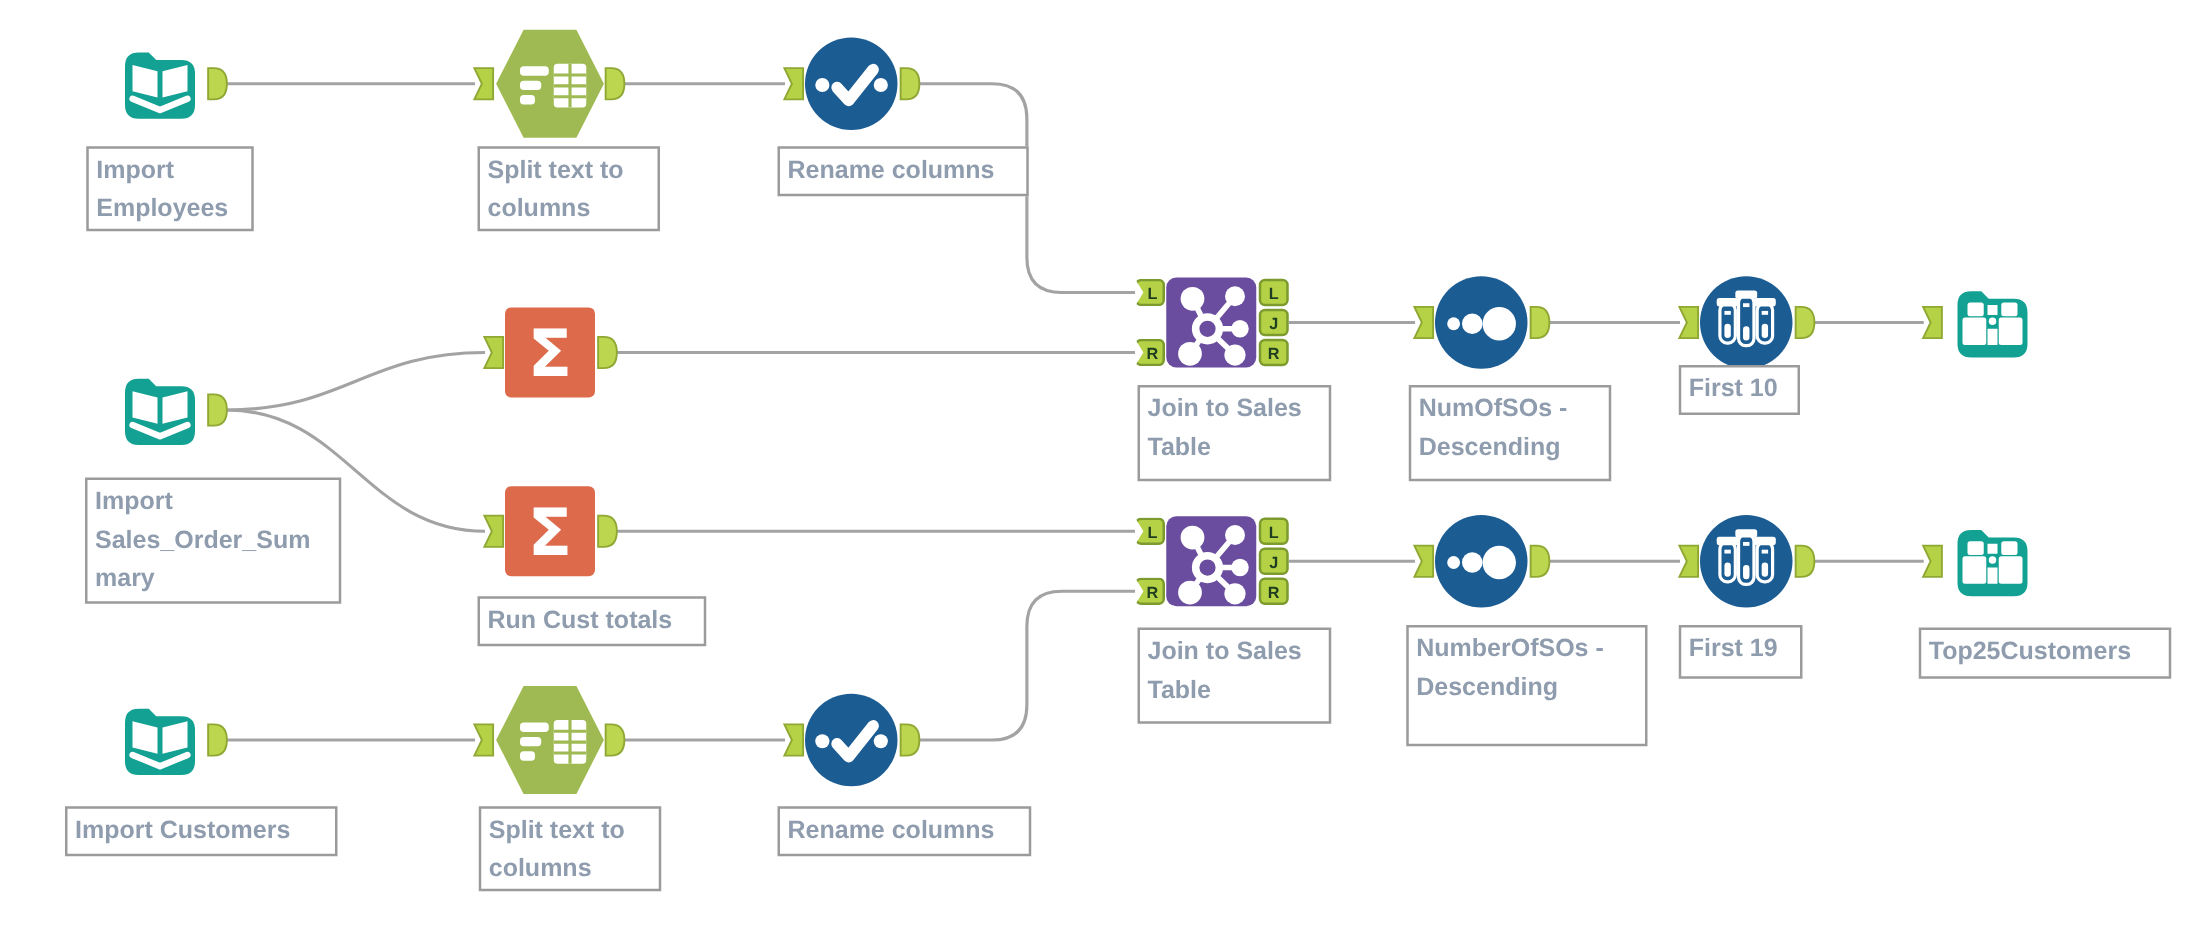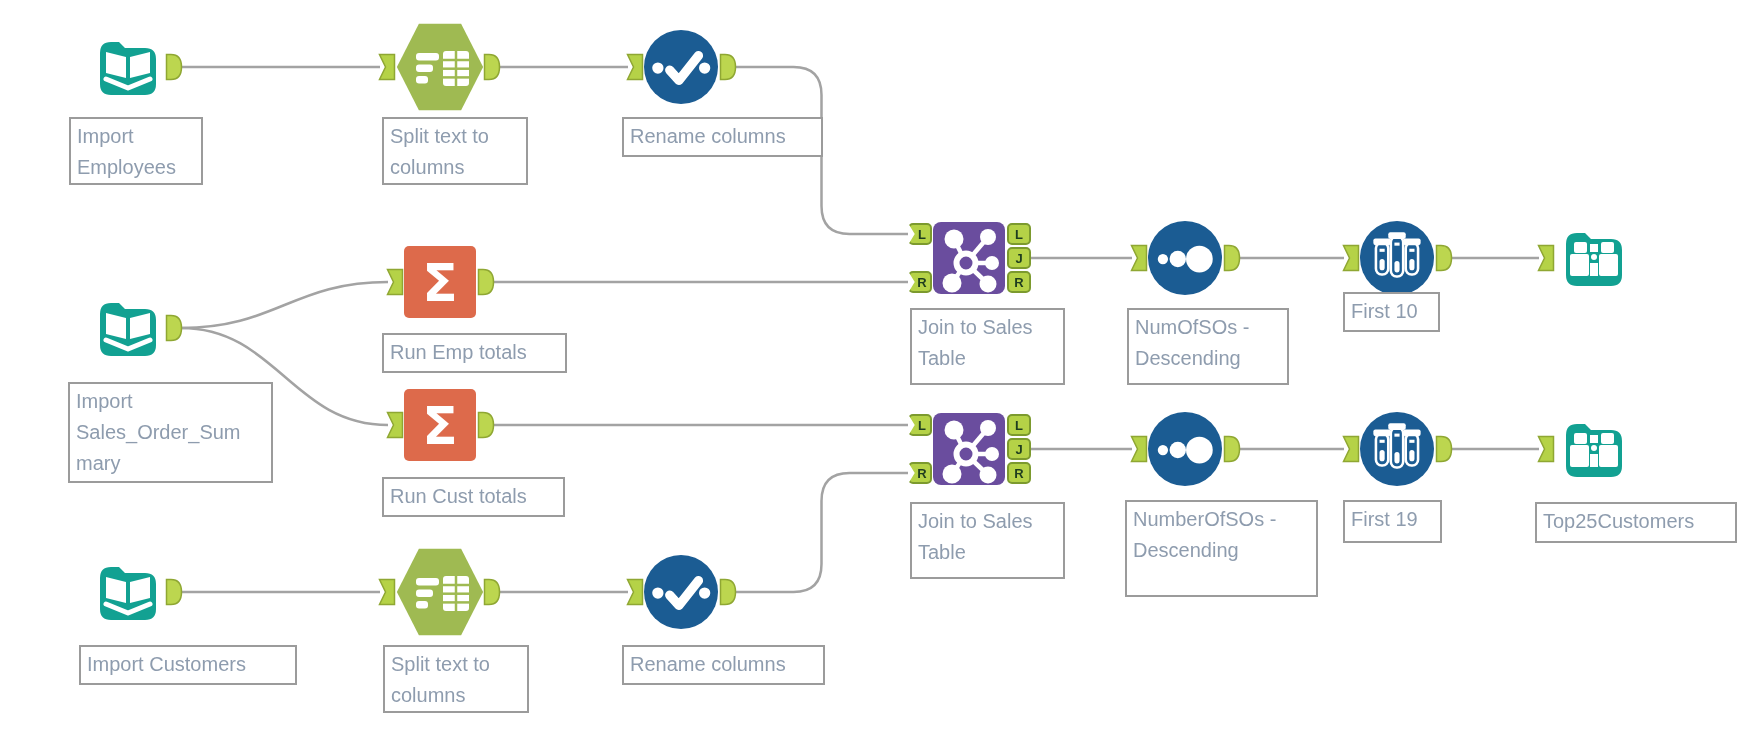--- a/index.html
+++ b/index.html
@@ -20,21 +20,21 @@
   .square.sq-sm{border-radius:5px;}
   .iconsvg{position:absolute;}
   .anchor{position:absolute;width:18px;height:28px;}
   .porttab{position:absolute;width:24px;height:22px;box-sizing:border-box;border-radius:5px;
     background:var(--tab);border:2px solid var(--tab-border);display:flex;align-items:center;
     justify-content:center;font-size:13px;font-weight:bold;color:var(--tab-letter);
     font-family:"Liberation Sans",sans-serif;}
   .porttab.in{clip-path:polygon(0% 0%,100% 0%,100% 100%,0% 100%,28% 50%);padding-left:4px;}
   .annotation{position:absolute;box-sizing:border-box;background:#fff;
     border:2px solid var(--ann-border);color:var(--ann-text);font-size:20px;line-height:31px;
-    font-weight:400;padding:2px 6px;white-space:pre-line;overflow:hidden;
+    font-weight:700;padding:2px 6px;white-space:pre-line;overflow:hidden;
     font-family:"Liberation Sans",sans-serif;}
 </style>
 </head>
 <body>
 
 <div id="canvas">
     <svg id="wires" width="1754" height="744">
       <path d="M181 67 L380 67" fill="none" stroke="#A3A3A3" stroke-width="2.5"></path>
       <path d="M499 67 L628 67" fill="none" stroke="#A3A3A3" stroke-width="2.5"></path>
       <path d="M735 67 H793.5 Q821.5 67 821.5 95 V206 Q821.5 234 849.5 234 H908" fill="none" stroke="#A3A3A3" stroke-width="2.5"></path>
@@ -136,21 +136,20 @@
         <svg width="18" height="28" viewBox="0 0 18 28">
           <path d="M1.5 1.5 H16.5 V26.5 H1.5 L7.5 14 Z" fill="#B5D247" stroke="#8FA733" stroke-width="1.5"></path>
         </svg>
       </div>
       <div class="anchor" style="left: 73px; top: 22px;">
         <svg width="18" height="28" viewBox="0 0 18 28">
           <path d="M1.5 1.5 H6 Q16.5 1.5 16.5 14 Q16.5 26.5 6 26.5 H1.5 Z" fill="#BCD64F" stroke="#8FA733" stroke-width="1.5"></path>
         </svg>
       </div>
     </div>
-    <div class="annotation" style="left: 382px; top: 333px; width: 185px; height: 40px;">Run Emp totals</div>
     <div class="tool" style="left: 404px; top: 389px; width: 72px; height: 72px;">
       <div class="square sq-sm" style="background: rgb(221, 106, 75);"></div>
       <svg class="iconsvg" width="72" height="72" viewBox="0 0 72 72" style="left:0;top:0">
         <text x="36" y="55" text-anchor="middle" font-size="52" font-weight="bold" fill="#fff" font-family="DejaVu Sans, Liberation Sans, sans-serif">Σ</text>
       </svg>
       <div class="anchor" style="left: -18px; top: 22px;">
         <svg width="18" height="28" viewBox="0 0 18 28">
           <path d="M1.5 1.5 H16.5 V26.5 H1.5 L7.5 14 Z" fill="#B5D247" stroke="#8FA733" stroke-width="1.5"></path>
         </svg>
       </div>
@@ -167,21 +166,21 @@
         <path d="M14 21 L34 26 V47 L14 42 Z" fill="#fff"></path>
         <path d="M58 21 L38 26 V47 L58 42 Z" fill="#fff"></path>
         <path d="M14 48 L36 57 L58 48" fill="none" stroke="#fff" stroke-width="5" stroke-linecap="round" stroke-linejoin="round"></path>
       </svg>
       <div class="anchor" style="left: 73px; top: 22px;">
         <svg width="18" height="28" viewBox="0 0 18 28">
           <path d="M1.5 1.5 H6 Q16.5 1.5 16.5 14 Q16.5 26.5 6 26.5 H1.5 Z" fill="#BCD64F" stroke="#8FA733" stroke-width="1.5"></path>
         </svg>
       </div>
     </div>
-    <div class="annotation" style="left: 79px; top: 645px; width: 218px; height: 40px;">Import Customers</div>
+    <div class="annotation" style="left: 52px; top: 645px; width: 218px; height: 40px;">Import Customers</div>
     <div class="tool" style="left: 396px; top: 547px; width: 88px; height: 90px;">
       <div class="hexbg" style="background: rgb(159, 186, 82);"></div>
       <svg class="iconsvg" width="72" height="72" viewBox="0 0 72 72" style="left:8px;top:9px">
         <rect x="12" y="22" width="23" height="7.5" rx="3" fill="#fff"></rect>
         <rect x="12" y="33.5" width="17" height="7.5" rx="3" fill="#fff"></rect>
         <rect x="12" y="45" width="12" height="7.5" rx="3" fill="#fff"></rect>
         <rect x="39" y="20" width="26" height="35" rx="3" fill="#fff"></rect>
         <line x1="52" y1="20" x2="52" y2="55" stroke="#9FBA52" stroke-width="2.5"></line>
         <line x1="39" y1="29" x2="65" y2="29" stroke="#9FBA52" stroke-width="2.5"></line>
         <line x1="39" y1="37.7" x2="65" y2="37.7" stroke="#9FBA52" stroke-width="2.5"></line>

